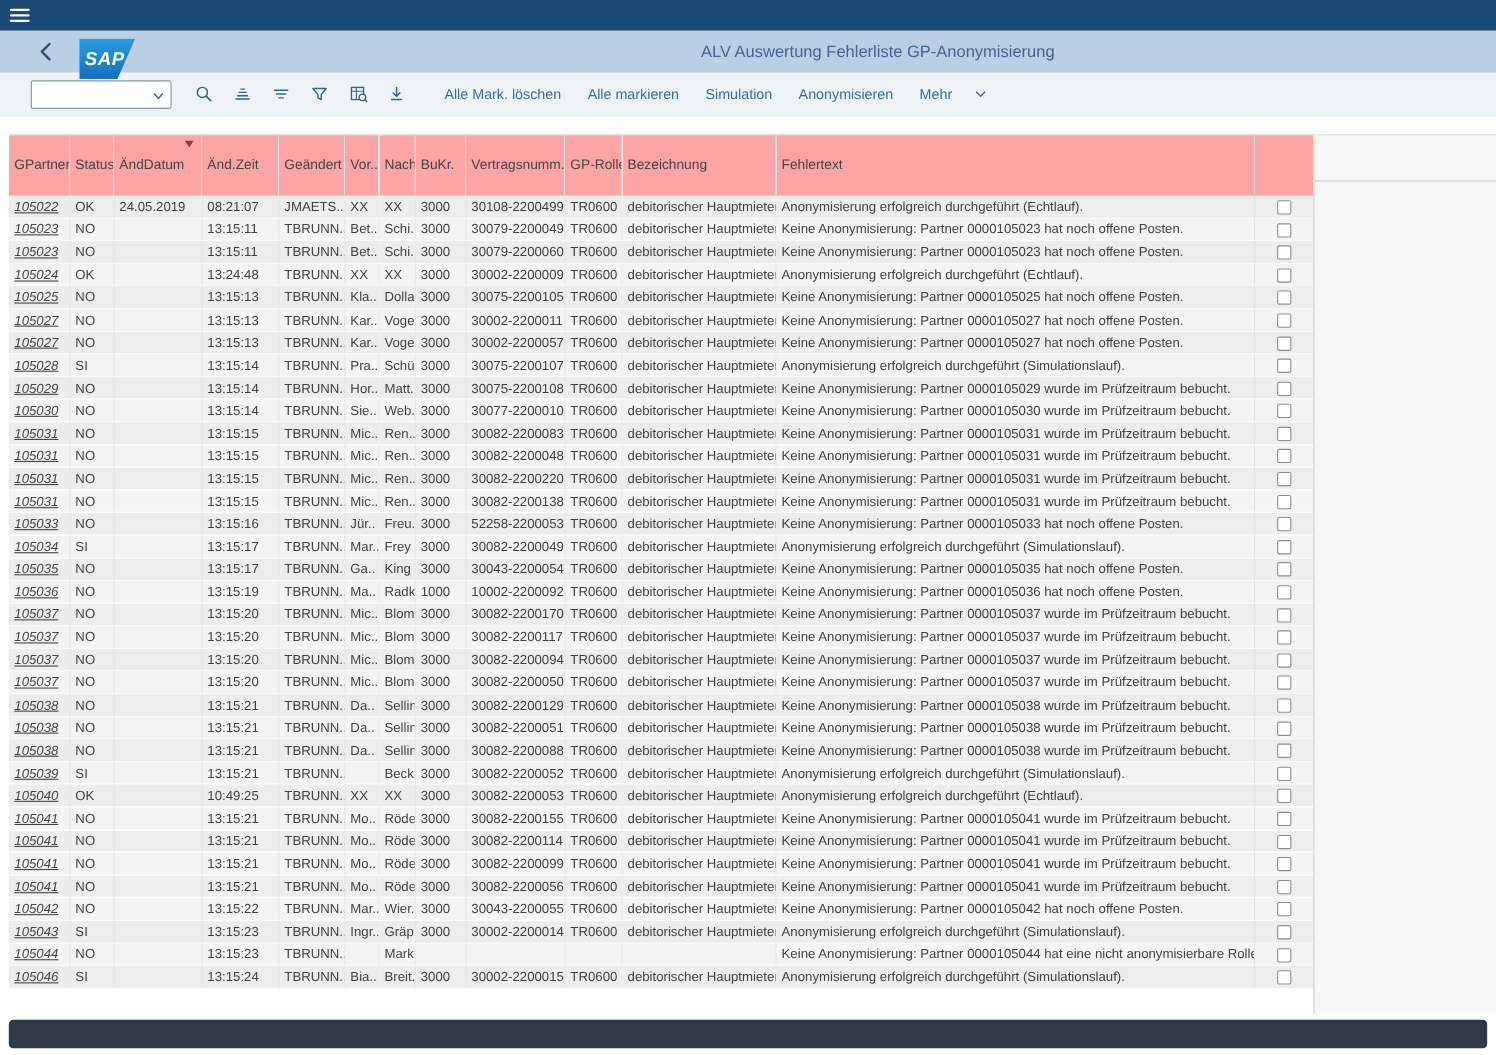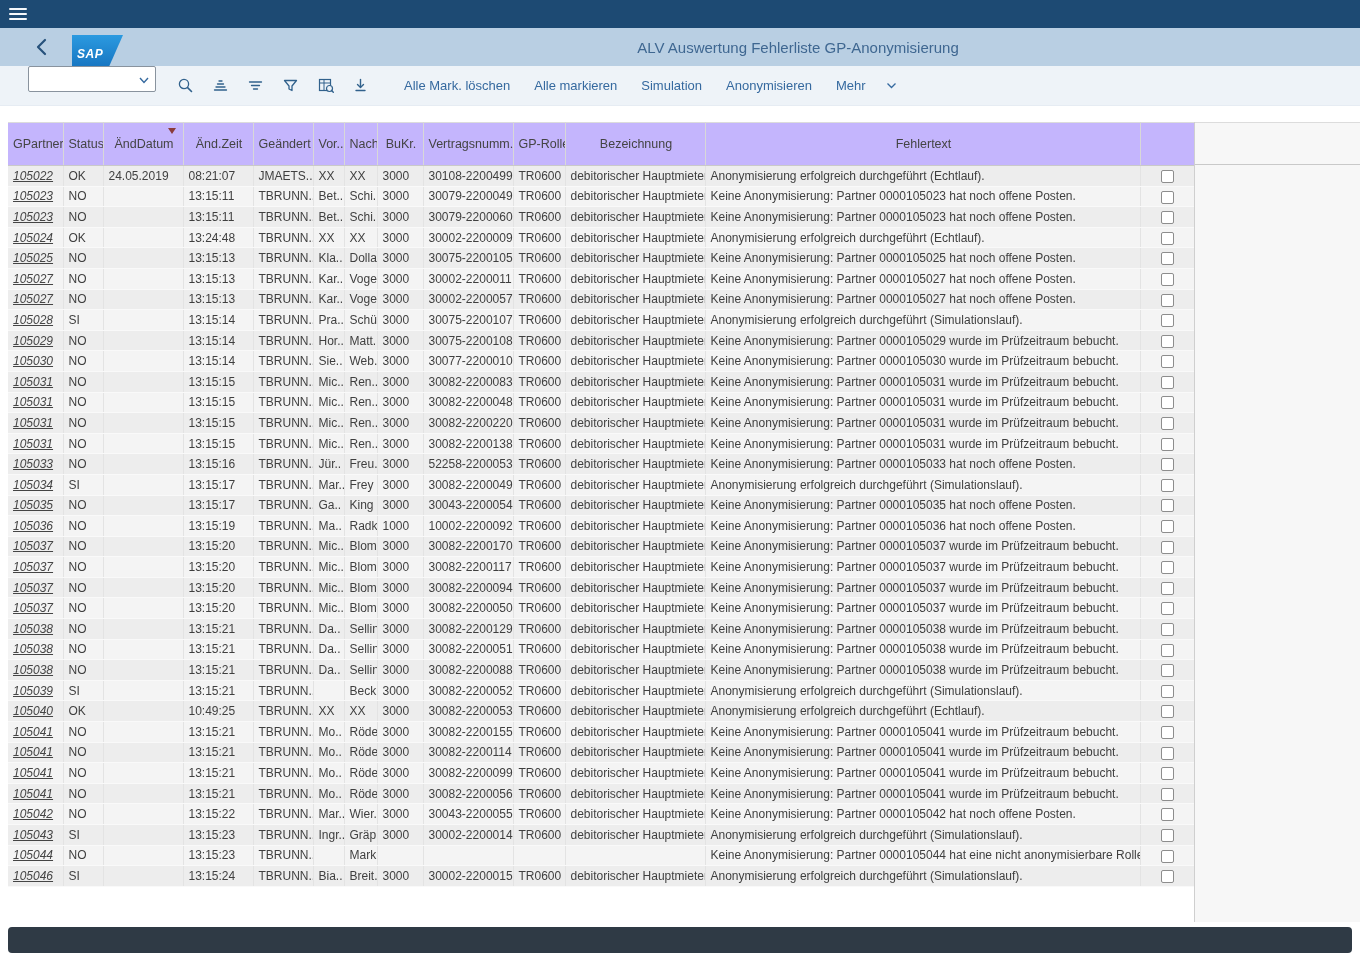--- a/index.html
+++ b/index.html
@@ -12,49 +12,49 @@
   .topbar { height:28px; background:#1d4a73; display:flex; align-items:center; padding-left:9px; }
   .hamburger { width:18px; height:13px; display:flex; flex-direction:column; justify-content:space-between; cursor:pointer; }
   .hamburger span { display:block; height:2.4px; background:#f4f8fb; border-radius:1px; }
   
   .shellbar { height:38px; background:#b9cfe3; position:relative; display:flex; align-items:center; }
   .back-btn { position:absolute; left:33px; top:9px; width:18px; height:20px; color:#27527c; cursor:pointer; }
   .sap-logo {
     position:absolute; left:72px; top:7px; width:51px; height:37px;
     background:linear-gradient(180deg,#2b9ae0 0%,#1470bd 100%);
     clip-path:polygon(0 0,100% 0,68% 100%,0 100%);
-    color:#fff; font-style:italic; font-weight:bold; font-size:12px;
+    color:#fff; font-style:italic; font-weight:bold; font-size:17px;
     display:flex; align-items:center; padding-left:5px; letter-spacing:.5px;
   }
   .shell-title {
     position:absolute; left:798px; top:50%; transform:translate(-50%,-50%);
     color:#3f6791; font-size:15px; white-space:nowrap;
   }
   
-  .toolbar { height:40px; background:#eef3f8; border-bottom:1px solid #e6ecf3; display:flex; padding-left:28px; }
+  .toolbar { height:40px; background:#eef3f8; border-bottom:1px solid #e6ecf3; display:flex; align-items:center; padding-left:28px; }
   .layout-select {
     width:128px; height:26px; background:#fff; border:1px solid #89939e; border-radius:2px;
     position:relative; display:flex; align-items:center; padding:0 22px 0 6px;
     font-size:12px; color:#333; cursor:pointer;
   }
   .layout-select svg { position:absolute; right:5px; top:8px; }
   .icon-row { display:flex; align-items:center; margin-left:12px; }
   .icon-btn { width:35px; height:28px; display:flex; align-items:center; justify-content:center; cursor:pointer; }
   .icon-btn svg { display:block; }
   .txt-buttons { display:flex; align-items:center; margin-left:14px; }
   .txt-btn { color:#35699f; font-size:13px; padding:4px 12px; white-space:nowrap; cursor:pointer; }
   .more-btn { display:flex; align-items:center; gap:20px; }
   .spacer { height:16px; background:#fff; }
   
   .table-wrap { margin-left:8px; width:1186px; }
   table { border-collapse:collapse; table-layout:fixed; width:1186px; }
   thead th {
-    height:43px; background:#c4b5fd; color:#444; font-weight:normal; font-size:12.5px;
+    height:55px; background:#fca5a5; color:#444; font-weight:normal; font-size:12.5px;
     border-top:1px solid #dcdcdc; border-bottom:1px solid #c9c9c9; border-right:1px solid #d8d8d8;
-    text-align:center; vertical-align:middle; padding:0 3px 0 5px; position:relative;
+    text-align:left; vertical-align:middle; padding:0 3px 0 5px; position:relative;
     white-space:nowrap; overflow:hidden; cursor:pointer;
   }
   thead th:last-child { border-right:none; }
   .sort-marker { position:absolute; top:5px; right:7px; width:0; height:0;
     border-left:4.5px solid transparent; border-right:4.5px solid transparent; border-top:6px solid #8a3b3b; }
   tbody td {
     height:20.6px; font-size:12px; color:#3f3f3f;
     border-bottom:1px solid #f9f9f9; border-right:1px solid #e3e3e3;
     padding:0 3px 0 5px; white-space:nowrap; overflow:hidden; vertical-align:middle;
   }

